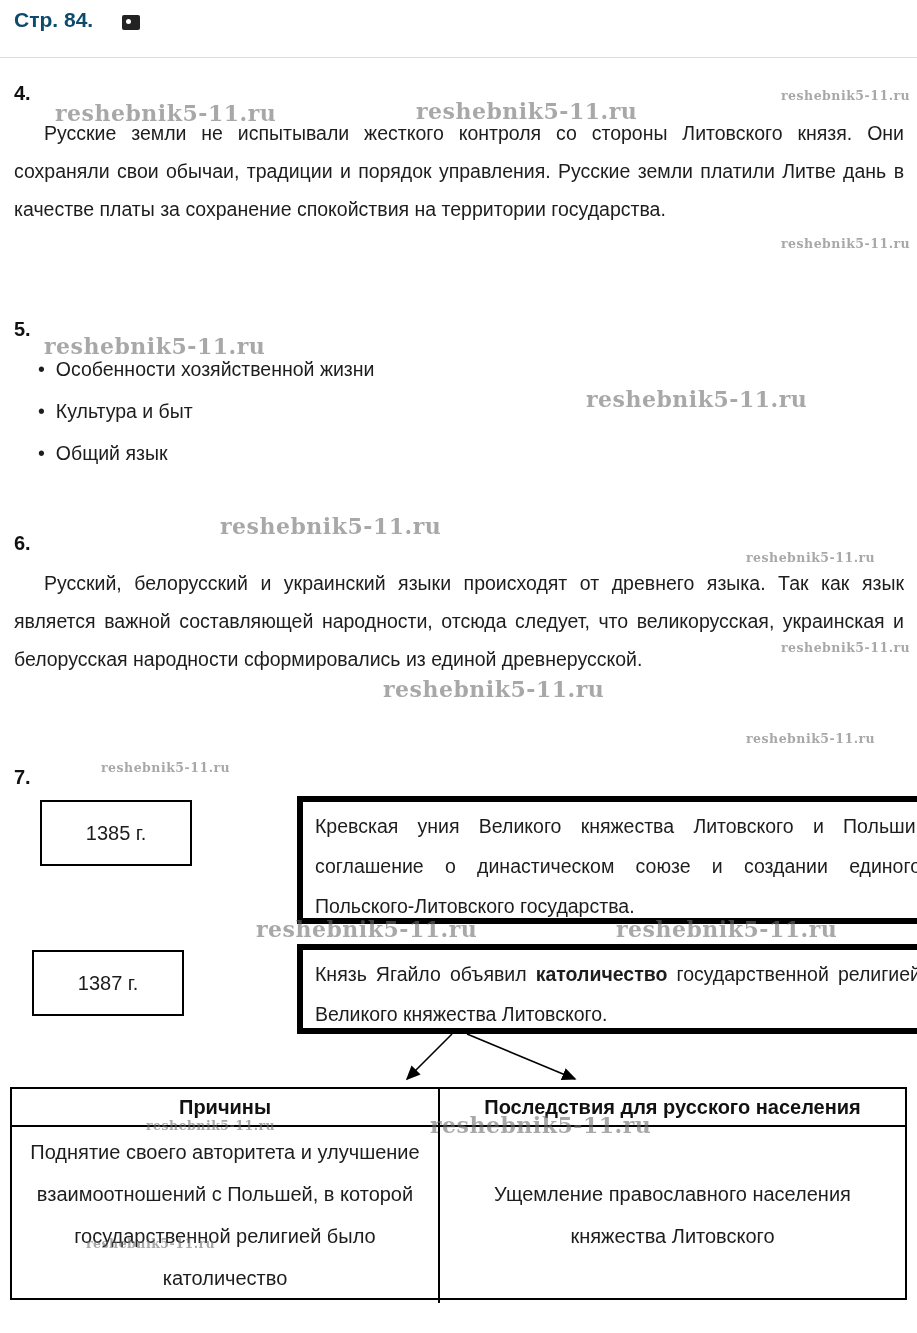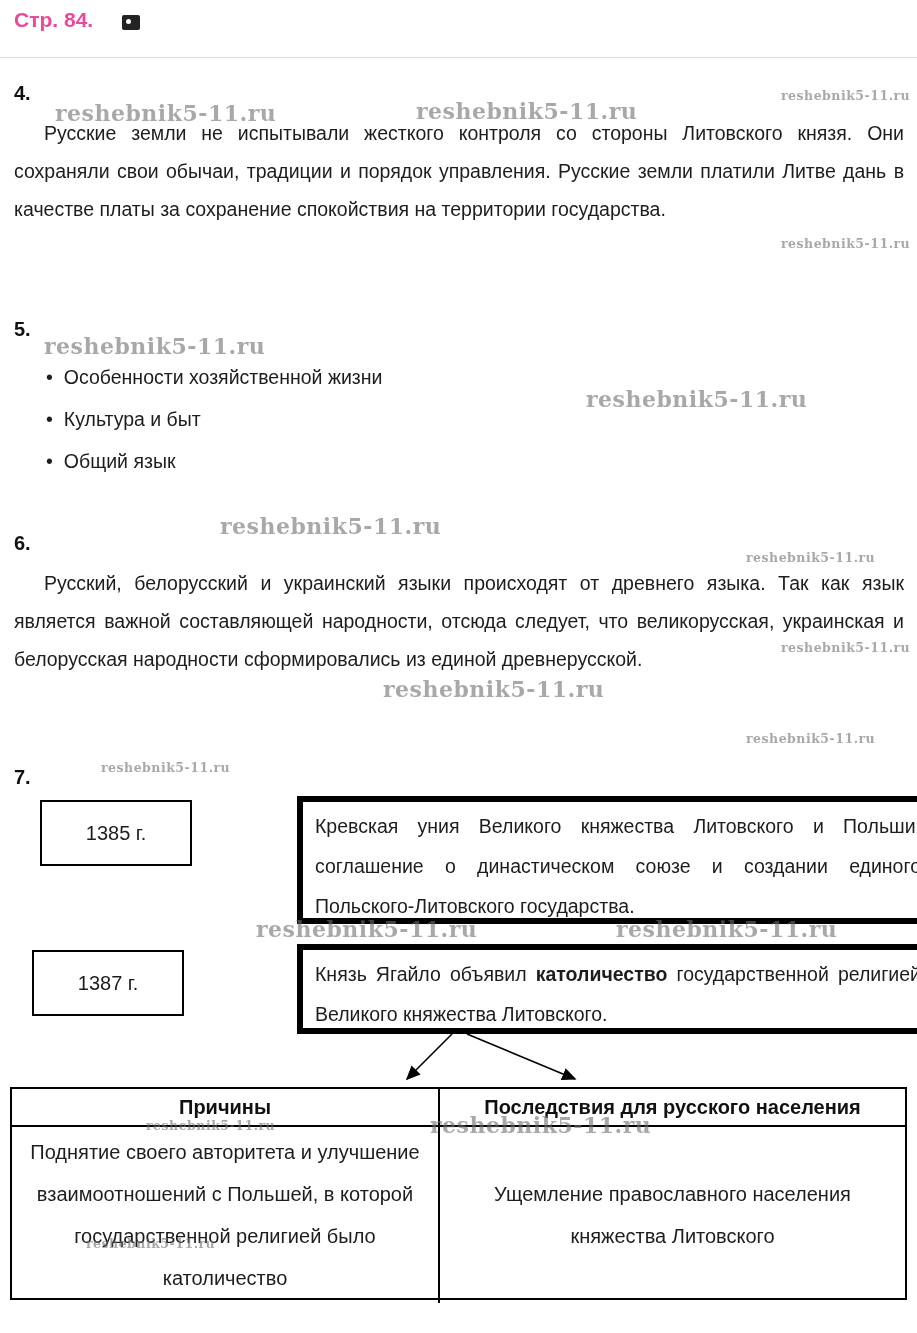--- a/index.html
+++ b/index.html
@@ -11,31 +11,31 @@
   .content { position: absolute; inset: 0; z-index: 1; }
   .wm-layer { position: absolute; inset: 0; z-index: 2; pointer-events: none; }
   .wm {
     position: absolute; font-weight: 700; color: #6f6f6f; opacity: .6;
     letter-spacing: .5px; white-space: nowrap;
     font-family: "DejaVu Serif", serif;
   }
   .wm-lg { font-size: 22px; }
   .wm-sm { font-size: 12.5px; }
 
-  .hdr { position: absolute; left: 14px; top: 8px; font-size: 21px; font-weight: 700; color: #ec4899; }
+  .hdr { position: absolute; left: 14px; top: 8px; font-size: 21px; font-weight: 700; color: #0c4a6e; }
   .hdr-icon { position: absolute; left: 122px; top: 15px; width: 18px; height: 15px; background: #232323; border-radius: 2px; }
   .hdr-icon::after { content: ""; position: absolute; left: 4px; top: 4px; width: 5px; height: 5px; background: #fff; border-radius: 50%; }
   .divider { position: absolute; left: 0; top: 57px; width: 917px; height: 1px; background: #dcdcdc; }
 
   .sec-num { position: absolute; left: 14px; font-size: 20px; font-weight: 700; color: #111; }
   .para {
     position: absolute; left: 14px; width: 890px;
     font-size: 19.5px; line-height: 38px; text-align: justify; text-indent: 30px;
   }
-  .bullets { position: absolute; left: 38px; margin: 8px; padding: 0; list-style: none; font-size: 19.5px; }
+  .bullets { position: absolute; left: 38px; margin: 0; padding: 0; list-style: none; font-size: 19.5px; }
   .bullets li { line-height: 42px; }
   .bullets li::before { content: "\2022"; margin-right: 11px; }
 
   .ybox {
     position: absolute; border: 2px solid #000; box-sizing: border-box; background: #fff;
     display: flex; align-items: center; justify-content: center; font-size: 20px; text-align: right;
   }
   .tbox {
     position: absolute; border: 6px solid #000000; box-sizing: border-box; background: #fff;
     font-size: 19.5px; line-height: 40px; text-align: justify; padding: 4px 12px; margin-left: 45px;

